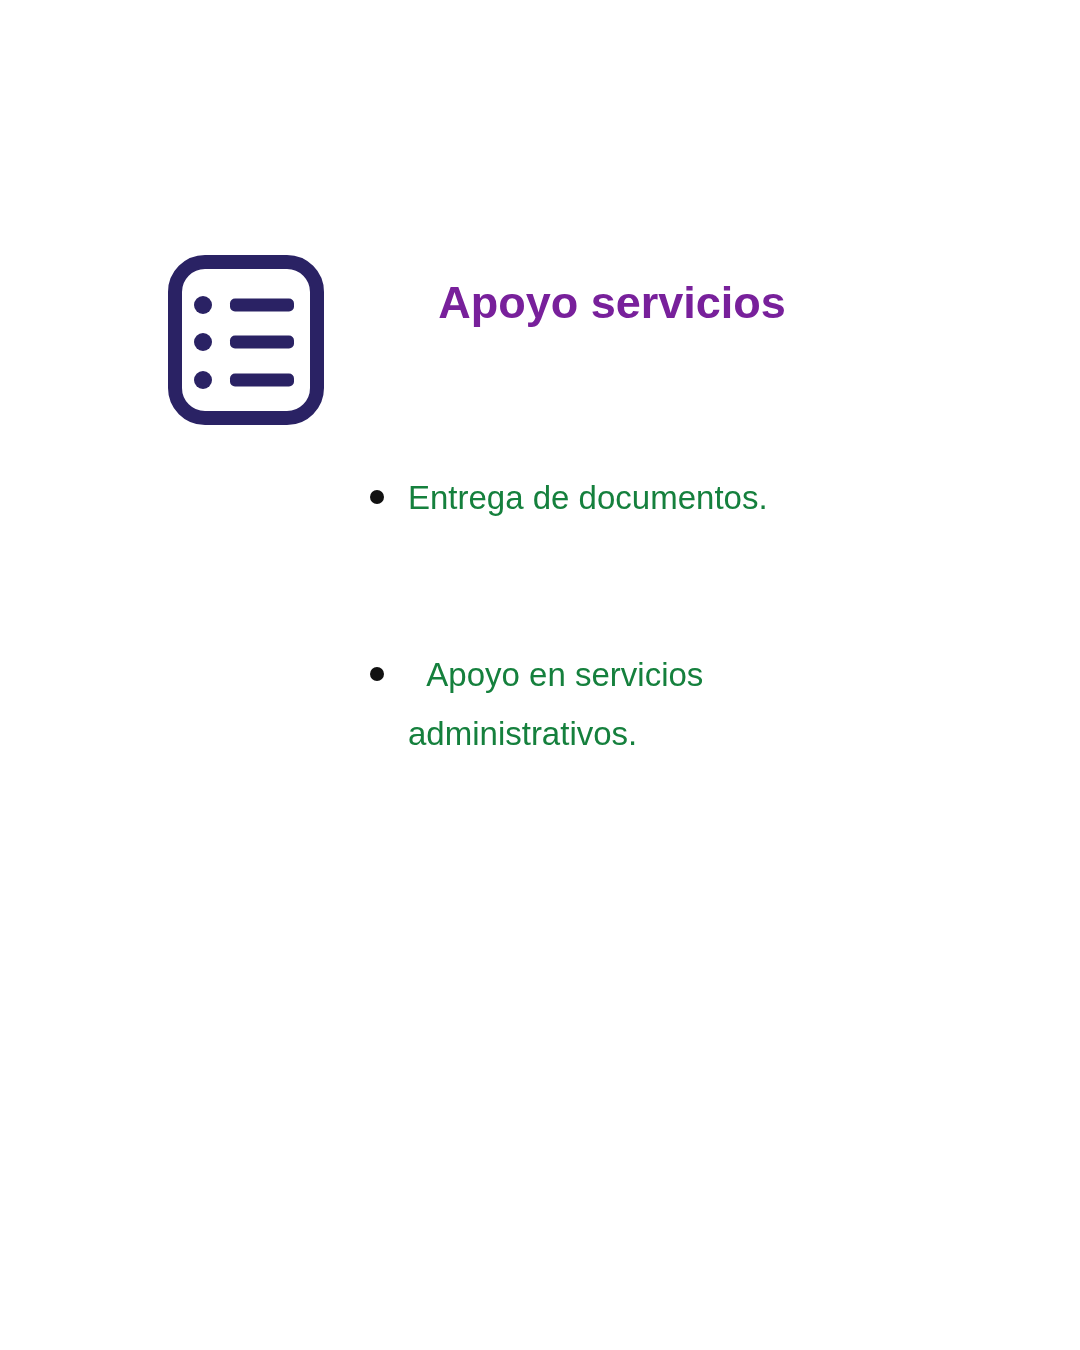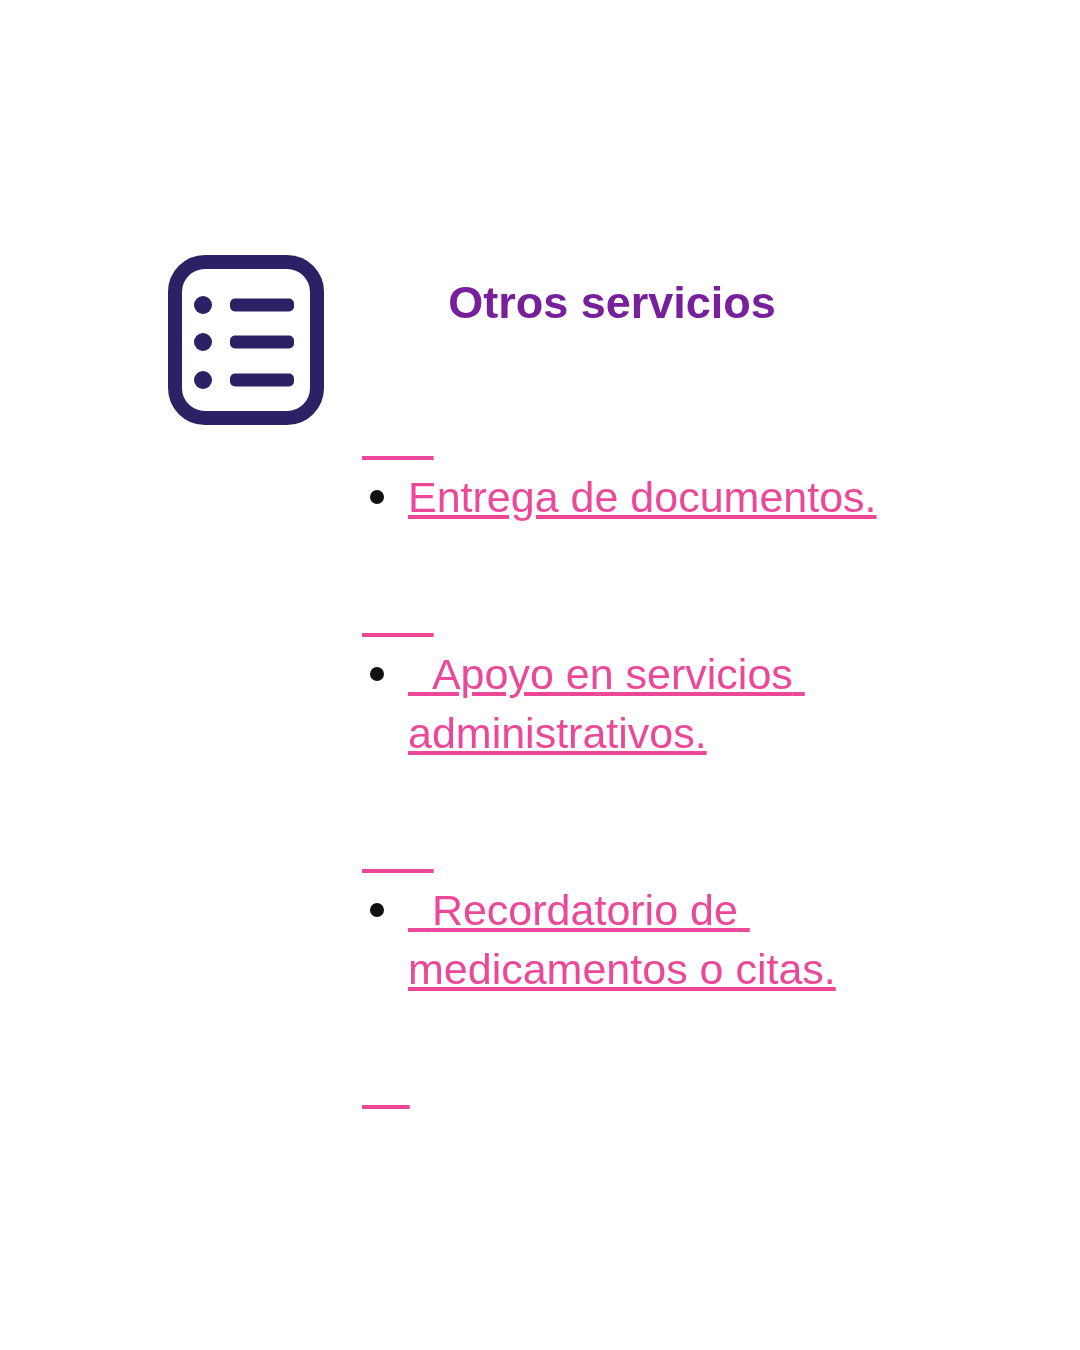--- a/index.html
+++ b/index.html
@@ -40,25 +40,24 @@
     font-size: 45px;
     font-weight: 700;
     line-height: 50px;
     color: #78209B;
     letter-spacing: 0px;
   }
   .services-list {
     list-style: none;
     margin: 22px 0 0 0;
     padding: 0;
-    font-size: 43px;
+    font-size: 33px;
     line-height: 59px;
-    color: #ec4899;
+    color: #15803d;
     white-space: pre-wrap;
-    text-decoration: underline;
   }
   .services-list li {
     position: relative;
     padding-left: 46px;
   }
   .services-list li::before {
     content: "";
     position: absolute;
     left: 8px;
     top: 22px;
@@ -79,21 +78,20 @@
       <circle cx="36" cy="51" r="9" fill="#2A2264"></circle>
       <circle cx="36" cy="88" r="9" fill="#2A2264"></circle>
       <circle cx="36" cy="126" r="9" fill="#2A2264"></circle>
       <rect x="63" y="44.5" width="64" height="13" rx="5" fill="#2A2264"></rect>
       <rect x="63" y="81.5" width="64" height="13" rx="5" fill="#2A2264"></rect>
       <rect x="63" y="119.5" width="64" height="13" rx="5" fill="#2A2264"></rect>
     </svg>
   </div>
 
   <div class="content">
-    <h1 class="title">Otros servicios</h1>
+    <h1 class="title">Apoyo servicios</h1>
     <ul class="services-list">
       <li>Entrega de documentos.</li>
       <li>  Apoyo en servicios administrativos.</li>
-      <li>  Recordatorio de medicamentos o citas.</li>
     </ul>
   </div>
 
 </div>
 
 </body></html>

